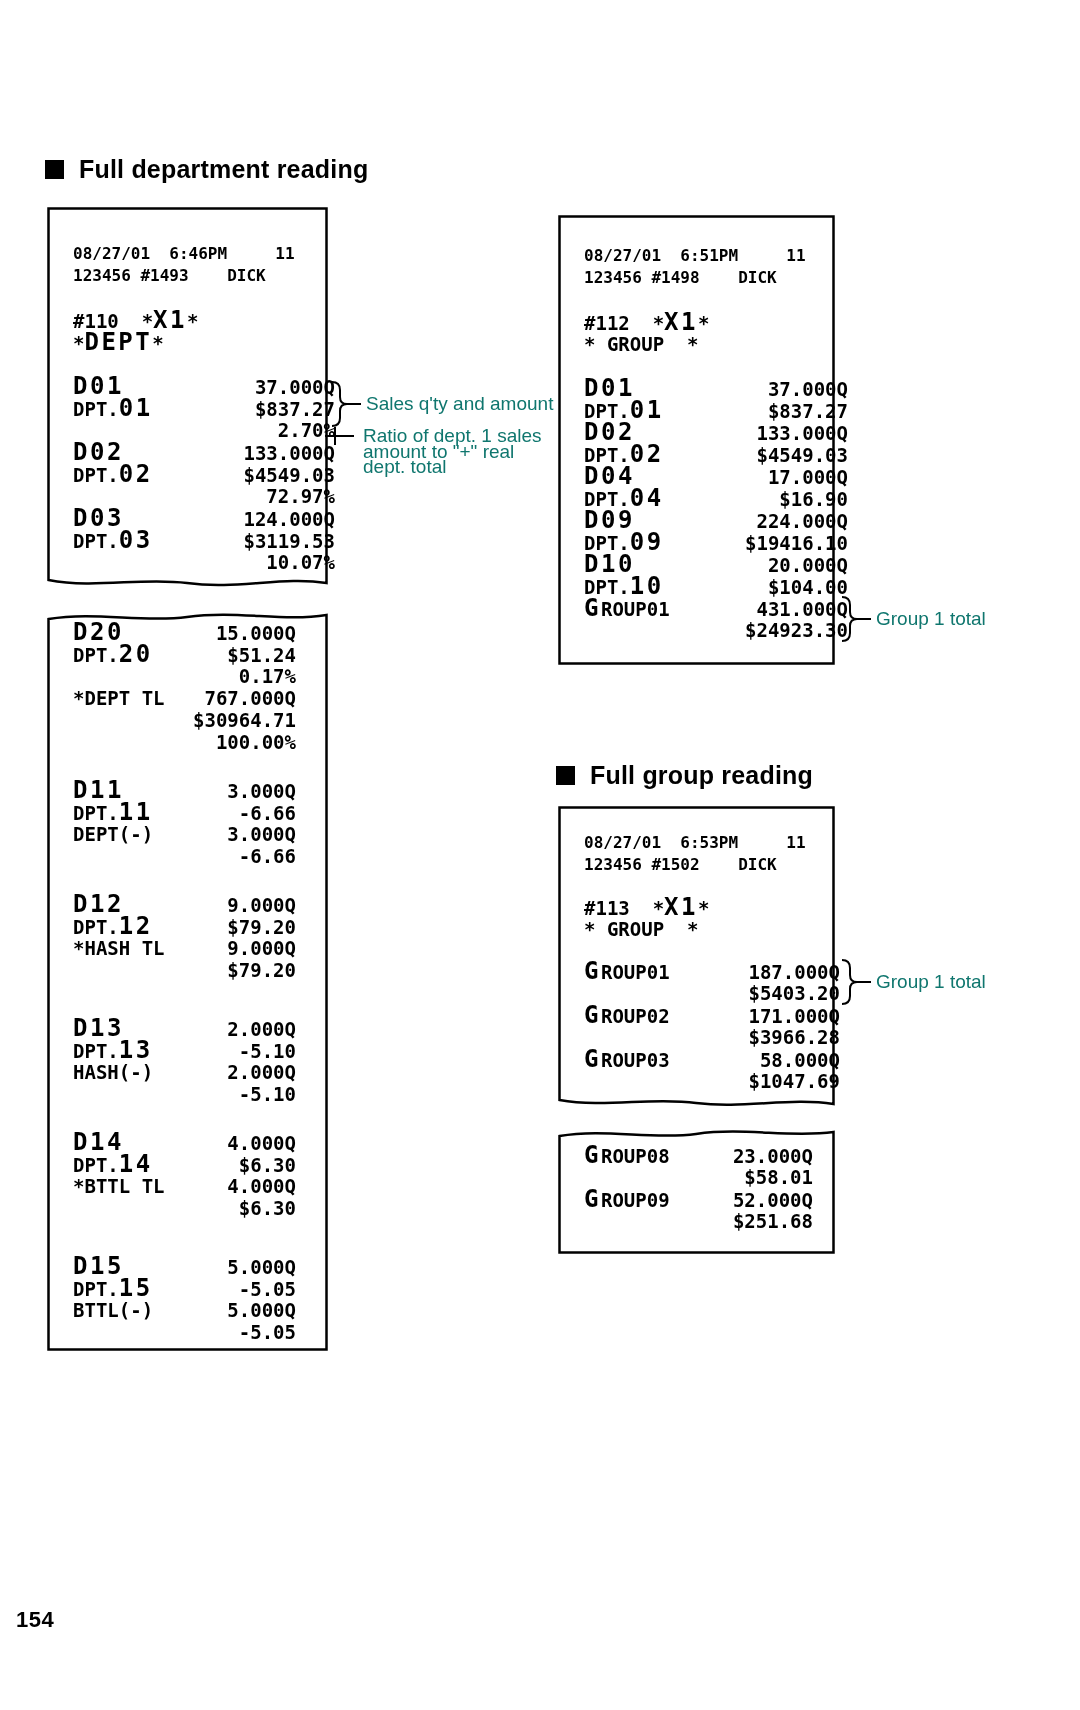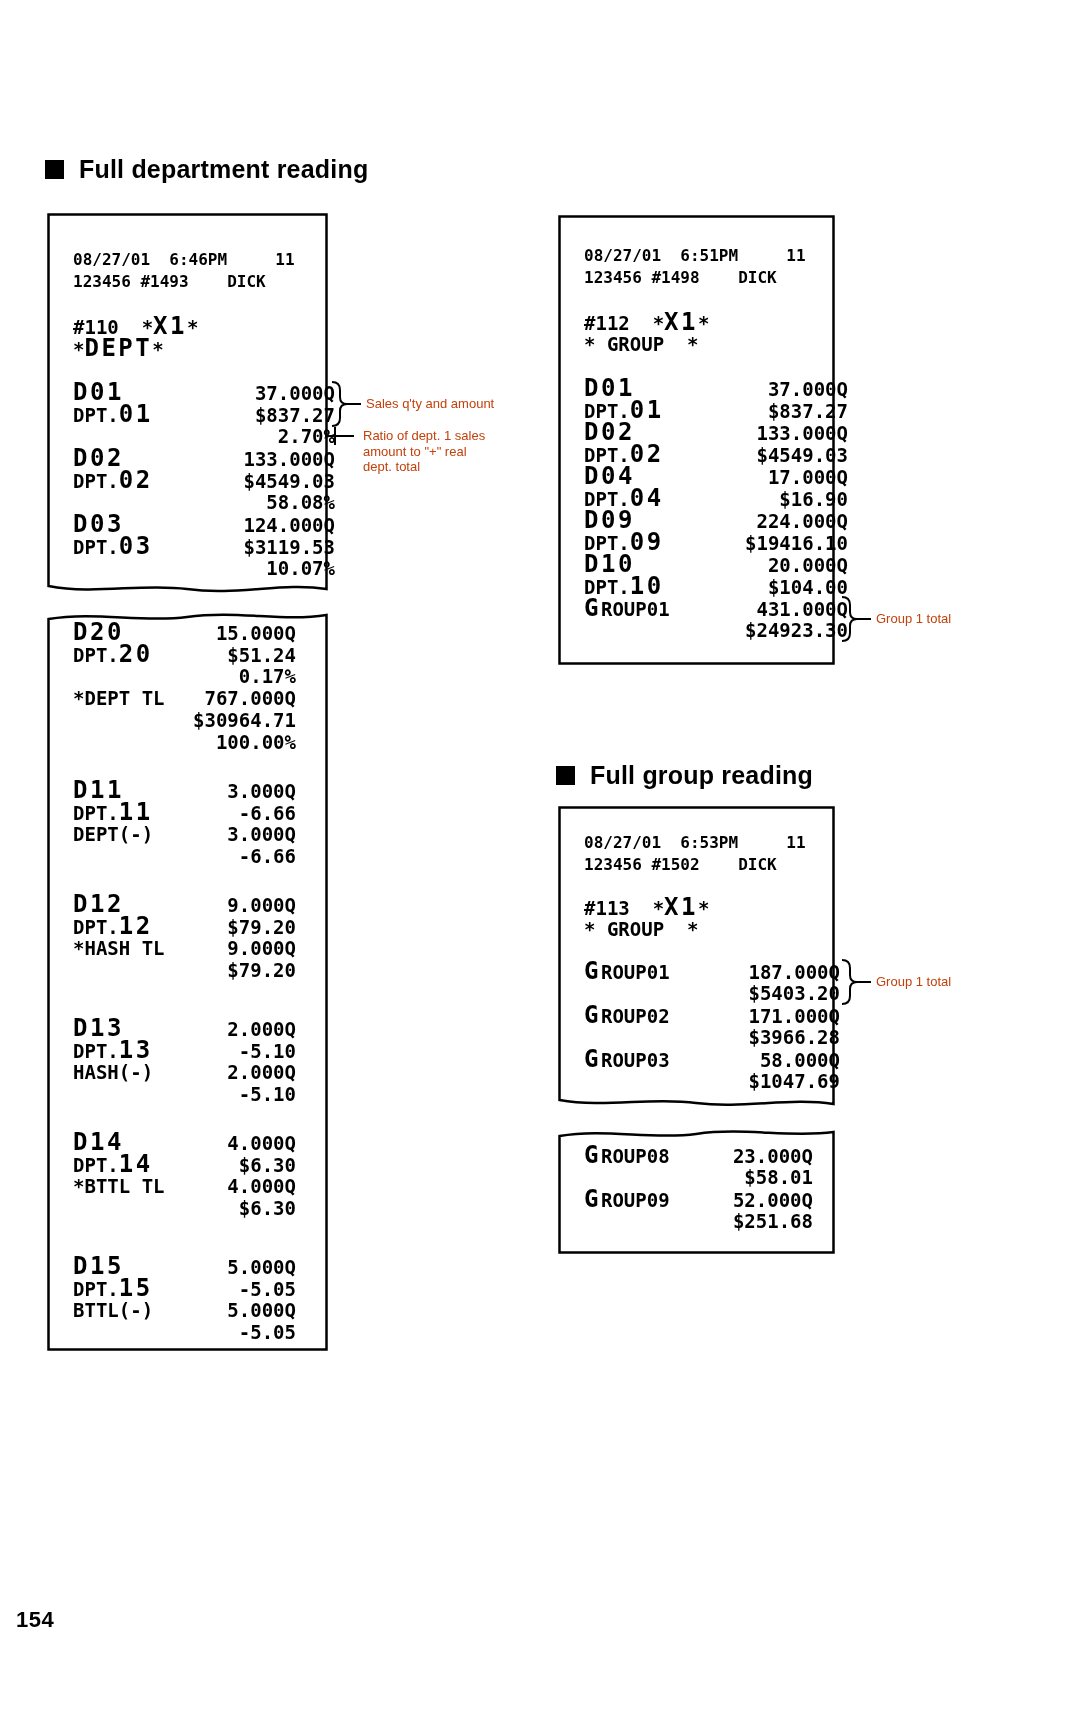--- a/index.html
+++ b/index.html
@@ -16,55 +16,55 @@
 
   .rline{display:flex;justify-content:space-between;align-items:baseline;
          height:22px;line-height:22px;white-space:pre;
          font-family:"DejaVu Sans Mono","Liberation Mono",monospace;
          font-weight:bold;font-size:19px;}
   .rline.pre{font-size:16px;justify-content:flex-start;}
   .lab{white-space:pre;}
   .bigch{font-size:24px;letter-spacing:2.5px;}
   .val{font-size:19px;}
 
-  .ann{position:absolute;font-size:13px;line-height:15.5px;white-space:nowrap;color:#c2410c;}
+  .ann{position:absolute;font-size:19px;line-height:15.5px;white-space:nowrap;color:#0f766e;}
   .ann-art{position:absolute;}
   .pagenum{position:absolute;font-weight:bold;font-size:22px;letter-spacing:.5px;margin-top:23px;}
 </style>
 </head>
 <body>
 
 <div id="page">
 
   <div class="heading" style="left:45px;top:155px;">
     <span class="sq"></span>
     <span>Full department reading</span>
   </div>
   <div class="heading" style="left:556px;top:761px;">
     <span class="sq"></span>
     <span>Full group reading</span>
   </div>
 
-  <div class="receipt" style="left:47px;top:213px;width:310px;height:386px;">
+  <div class="receipt" style="left:47px;top:207px;width:310px;height:386px;">
     <svg class="outline" width="281" height="386" viewBox="0 0 281 386">
       <path d="M1.5,1.5 L279.5,1.5 L279.5,376 C235,369 190,383 140,376 C95,370 48,382 1.5,373 Z" fill="none" stroke="#000" stroke-width="2.5"></path>
     </svg>
     <div class="rc" style="top:36px;">
         <div class="rline pre">08/27/01  6:46PM     11</div>
         <div class="rline pre">123456 #1493    DICK</div>
         <div style="height: 22px;"></div>
         <div class="rline"><span class="lab"><span>#110  *</span><span class="bigch">X1</span><span>*</span></span><span class="val"></span></div>
         <div class="rline"><span class="lab"><span>*</span><span class="bigch">DEPT</span><span>*</span></span><span class="val"></span></div>
         <div style="height: 22px;"></div>
         <div class="rline"><span class="lab"><span class="bigch">D01</span></span><span class="val">37.000Q</span></div>
         <div class="rline"><span class="lab"><span>DPT.</span><span class="bigch">01</span></span><span class="val">$837.27</span></div>
         <div class="rline"><span class="lab"></span><span class="val">2.70%</span></div>
         <div class="rline"><span class="lab"><span class="bigch">D02</span></span><span class="val">133.000Q</span></div>
         <div class="rline"><span class="lab"><span>DPT.</span><span class="bigch">02</span></span><span class="val">$4549.03</span></div>
-        <div class="rline"><span class="lab"></span><span class="val">58.08%</span></div>
+        <div class="rline"><span class="lab"></span><span class="val">72.97%</span></div>
         <div class="rline"><span class="lab"><span class="bigch">D03</span></span><span class="val">124.000Q</span></div>
         <div class="rline"><span class="lab"><span>DPT.</span><span class="bigch">03</span></span><span class="val">$3119.53</span></div>
         <div class="rline"><span class="lab"></span><span class="val">10.07%</span></div>
       </div>
   </div>
 
   <div class="receipt" style="left:47px;top:607px;width:271px;height:744px;">
     <svg class="outline" width="281" height="744" viewBox="0 0 281 744">
       <path d="M1.5,12 C48,4 95,16 140,10 C190,3 235,15 279.5,8 L279.5,742.5 L1.5,742.5 Z" fill="none" stroke="#000" stroke-width="2.5"></path>
     </svg>

